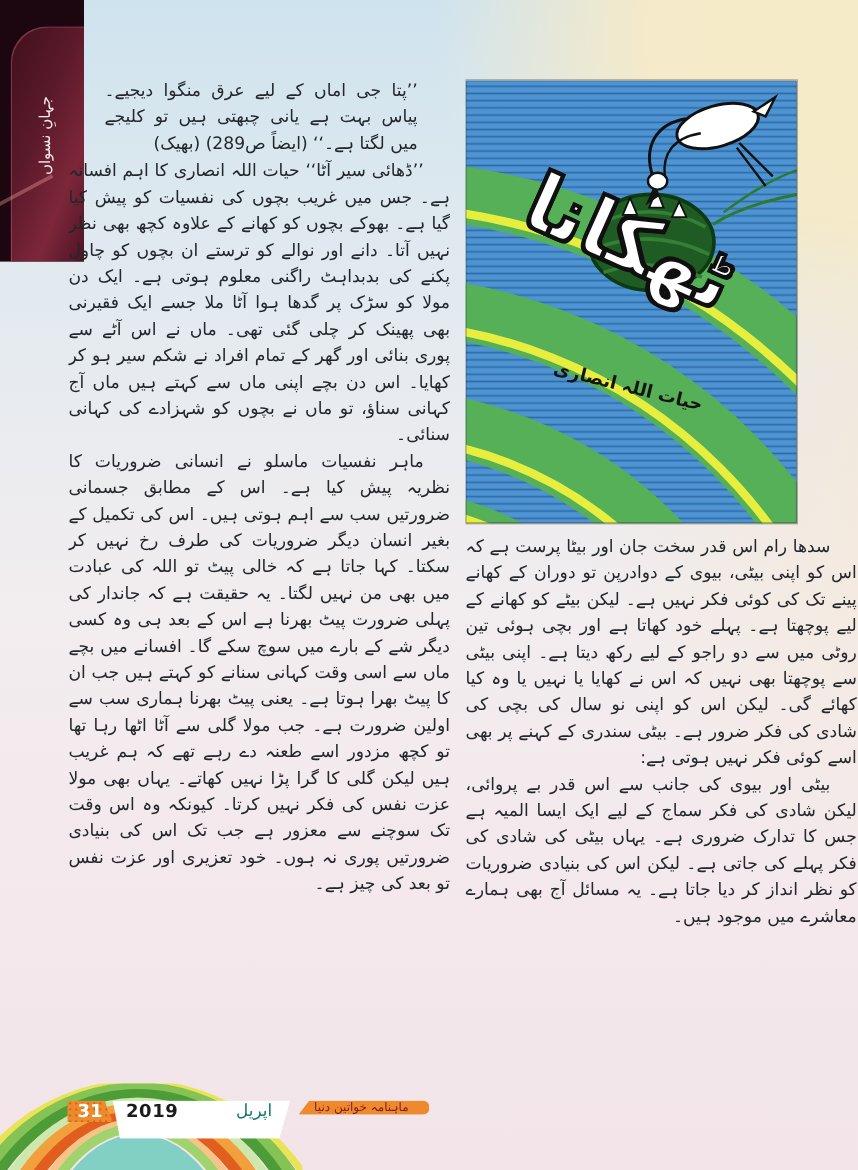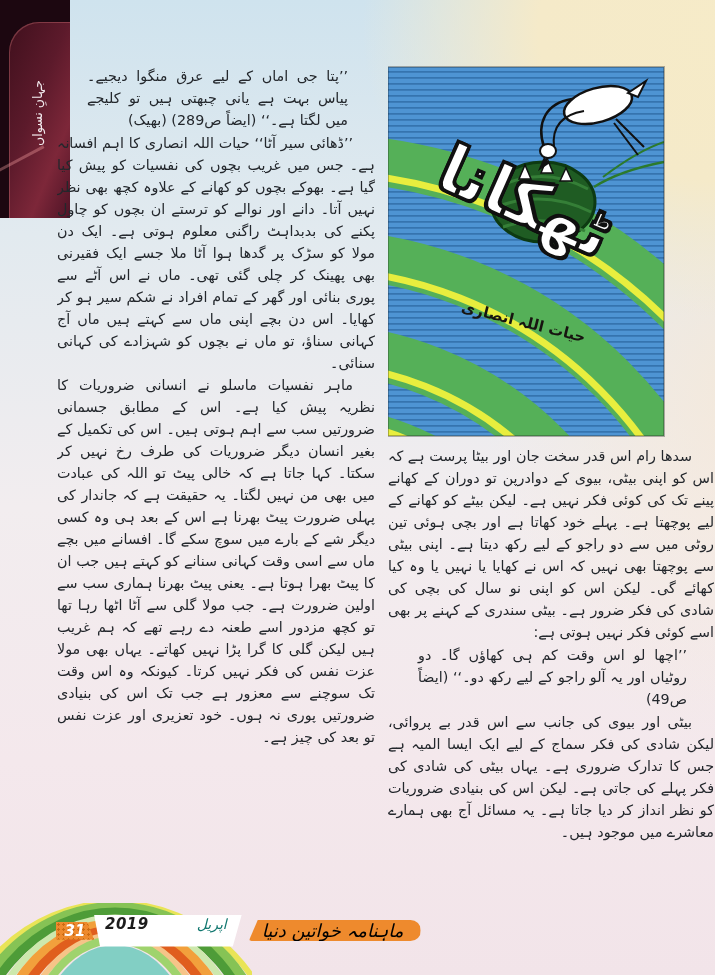--- a/index.html
+++ b/index.html
@@ -39,31 +39,31 @@
     -webkit-text-stroke:3px #101010;
     text-shadow:2px 2px 0 #101010,-2px -2px 0 #101010,2px -2px 0 #101010,-2px 2px 0 #101010;}
   .cover-author{position:absolute;left:58px;top:246px;width:155px;text-align:center;direction:rtl;
     font-size:15px;font-weight:bold;color:#171410;transform:rotate(14deg);}
 
   
   .rainbow{position:absolute;left:0;top:903px;width:252px;height:72px;}
   .rainbow svg{display:block;width:100%;height:100%;}
 
   
-  .footer-banner{position:absolute;left:56px;top:917px;height:27px;display:flex;align-items:center;font-style:italic;}
+  .footer-banner{position:absolute;left:56px;top:917px;height:27px;display:flex;align-items:flex-start;}
   .page-num{width:38px;display:flex;align-items:center;justify-content:center;
     background-color:#ee8a2d;
     background-image:radial-gradient(circle,#c96a12 1.1px,rgba(0,0,0,0) 1.3px);background-size:5px 5px;
     color:#fff;font-weight:bold;font-size:15px;
     clip-path:polygon(0 0,calc(100% - 7px) 0,100% 100%,0 100%);}
   .date-strip{background:#ffffff;display:flex;align-items:center;gap:12px;padding:0 15px 14px 11px;
     clip-path:polygon(0 0,100% 0,calc(100% - 9px) 100%,6px 100%);}
   .date-strip .year{font-weight:bold;font-size:15px;color:#1c1c1c;letter-spacing:.5px;}
   .date-strip .month{font-size:14px;color:#0f766e;direction:rtl;margin-left:36px;}
-  .mag-name{background:#ee8a2d;color:#000000;font-size:18px;direction:rtl;
+  .mag-name{background:#ee8a2d;color:#7f1d1d;font-size:10px;direction:rtl;
     display:flex;align-items:center;padding:0 17px 0 13px;margin-left:7px;
     border-radius:3px 13px 13px 3px;clip-path:polygon(9px 0,100% 0,100% 100%,0 100%);}
 </style>
 </head>
 <body>
 
 <div class="page">
 
   <div class="sidebar">
     <div class="sidebar-inner"></div>
@@ -122,21 +122,20 @@
             <path d="M228,52 L256,80 M226,56 L250,88" stroke="#111" stroke-width="2" fill="none"></path>
           </g>
           <rect width="276" height="369" fill="none" stroke="#1b1b1b" stroke-opacity="0.4" stroke-width="1.5"></rect>
         </g>
       </svg>
       <div class="cover-title">ٹھکانا</div>
       <div class="cover-author">حیات اللہ انصاری</div>
     </div>
 
     <p class="body">سدھا رام اس قدر سخت جان اور بیٹا پرست ہے کہ اس کو اپنی بیٹی، بیوی کے دوادرپن تو دوران کے کھانے پینے تک کی کوئی فکر نہیں ہے۔ لیکن بیٹے کو کھانے کے لیے پوچھتا ہے۔ پہلے خود کھاتا ہے اور بچی ہوئی تین روٹی میں سے دو راجو کے لیے رکھ دیتا ہے۔ اپنی بیٹی سے پوچھتا بھی نہیں کہ اس نے کھایا یا نہیں یا وہ کیا کھائے گی۔ لیکن اس کو اپنی نو سال کی بچی کی شادی کی فکر ضرور ہے۔ بیٹی سندری کے کہنے پر بھی اسے کوئی فکر نہیں ہوتی ہے:</p>
-    <p class="quote">’’اچھا لو اس وقت کم ہی کھاؤں گا۔ دو روٹیاں اور یہ آلو راجو کے لیے رکھ دو۔‘‘ (ایضاً ص49)</p>
     <p class="body">بیٹی اور بیوی کی جانب سے اس قدر بے پروائی، لیکن شادی کی فکر سماج کے لیے ایک ایسا المیہ ہے جس کا تدارک ضروری ہے۔ یہاں بیٹی کی شادی کی فکر پہلے کی جاتی ہے۔ لیکن اس کی بنیادی ضروریات کو نظر انداز کر دیا جاتا ہے۔ یہ مسائل آج بھی ہمارے معاشرے میں موجود ہیں۔</p>
 
   </div>
 
   <div class="rainbow">
     <svg viewBox="0 0 252 72">
       <defs>
           <clipPath id="rbclip">
             <rect width="252" height="72"></rect>
           </clipPath>

